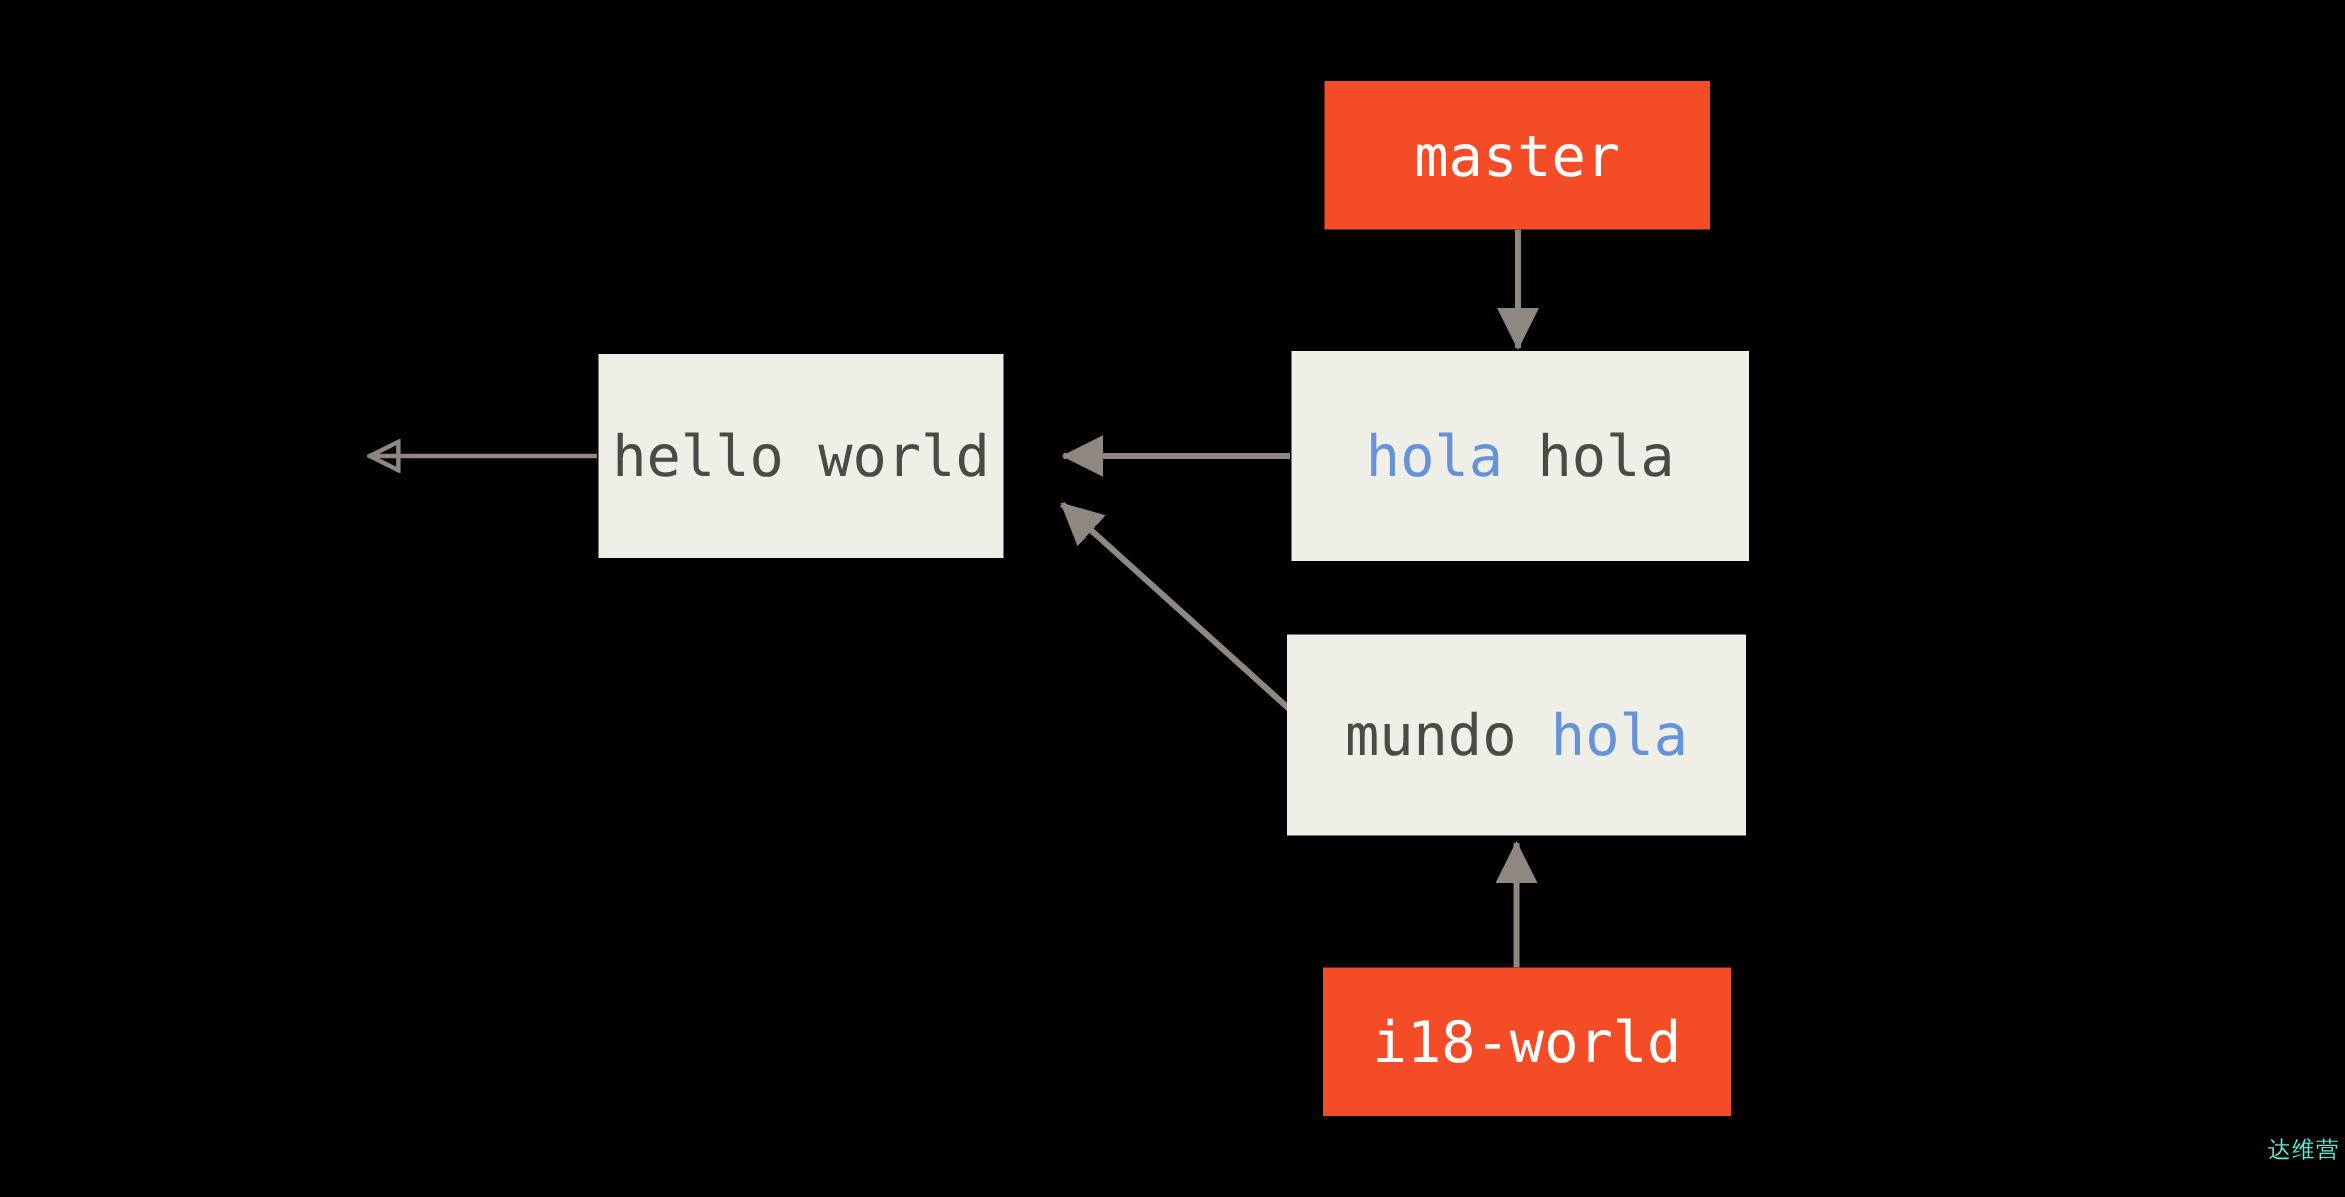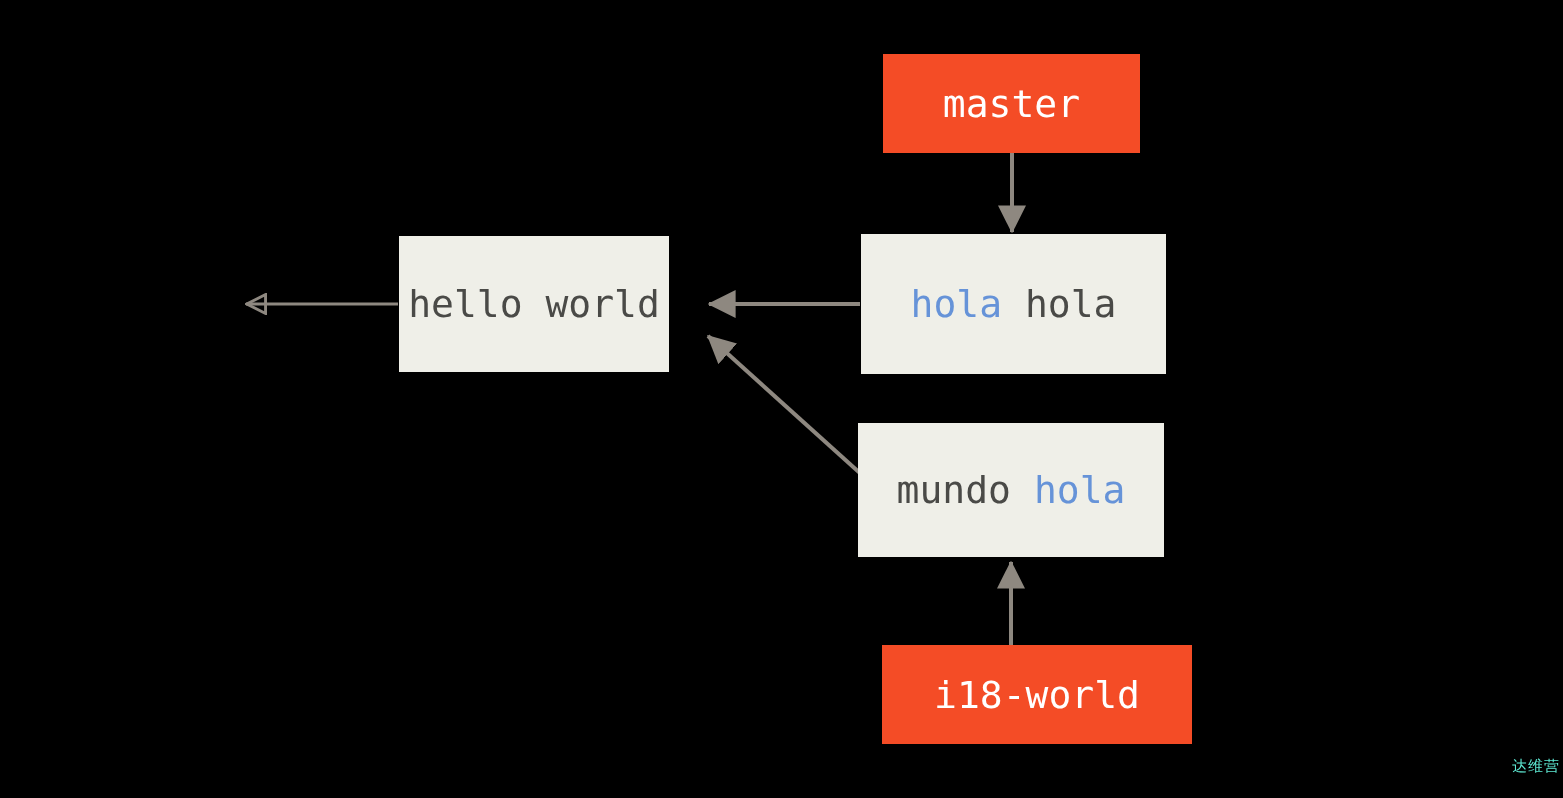--- a/index.html
+++ b/index.html
@@ -51,21 +51,21 @@
     color: #5eead4;
     font-family: "DejaVu Sans", "Liberation Sans", sans-serif;
     font-size: 15px;
     letter-spacing: 1px;
   }
   
   #node-master        { left: 883px; top: 54px;  width: 257px; height: 99px; justify-content: center; }
   #node-hello-world   { left: 399px; top: 236px; width: 270px; height: 136px; }
   #node-hola-world    { left: 861px; top: 234px; width: 305px; height: 140px; }
   #node-hello-mundo   { left: 858px; top: 423px; width: 306px; height: 134px; }
-  #node-i18-world     { left: 882px; top: 645px; width: 310px; height: 99px; }
+  #node-i18-world     { left: 882px; top: 645px; width: 272px; height: 99px; }
   #watermark-label    { left: 1512px; top: 757px; }
 </style>
 </head>
 <body>
 
 <div id="canvas">
 
   <svg id="svg-layer" viewBox="0 0 1563 798" xmlns="http://www.w3.org/2000/svg">
     <defs>
       <marker id="arrow-filled" viewBox="0 0 10 10" refX="9.5" refY="5" markerWidth="7" markerHeight="7" orient="auto-start-reverse">

